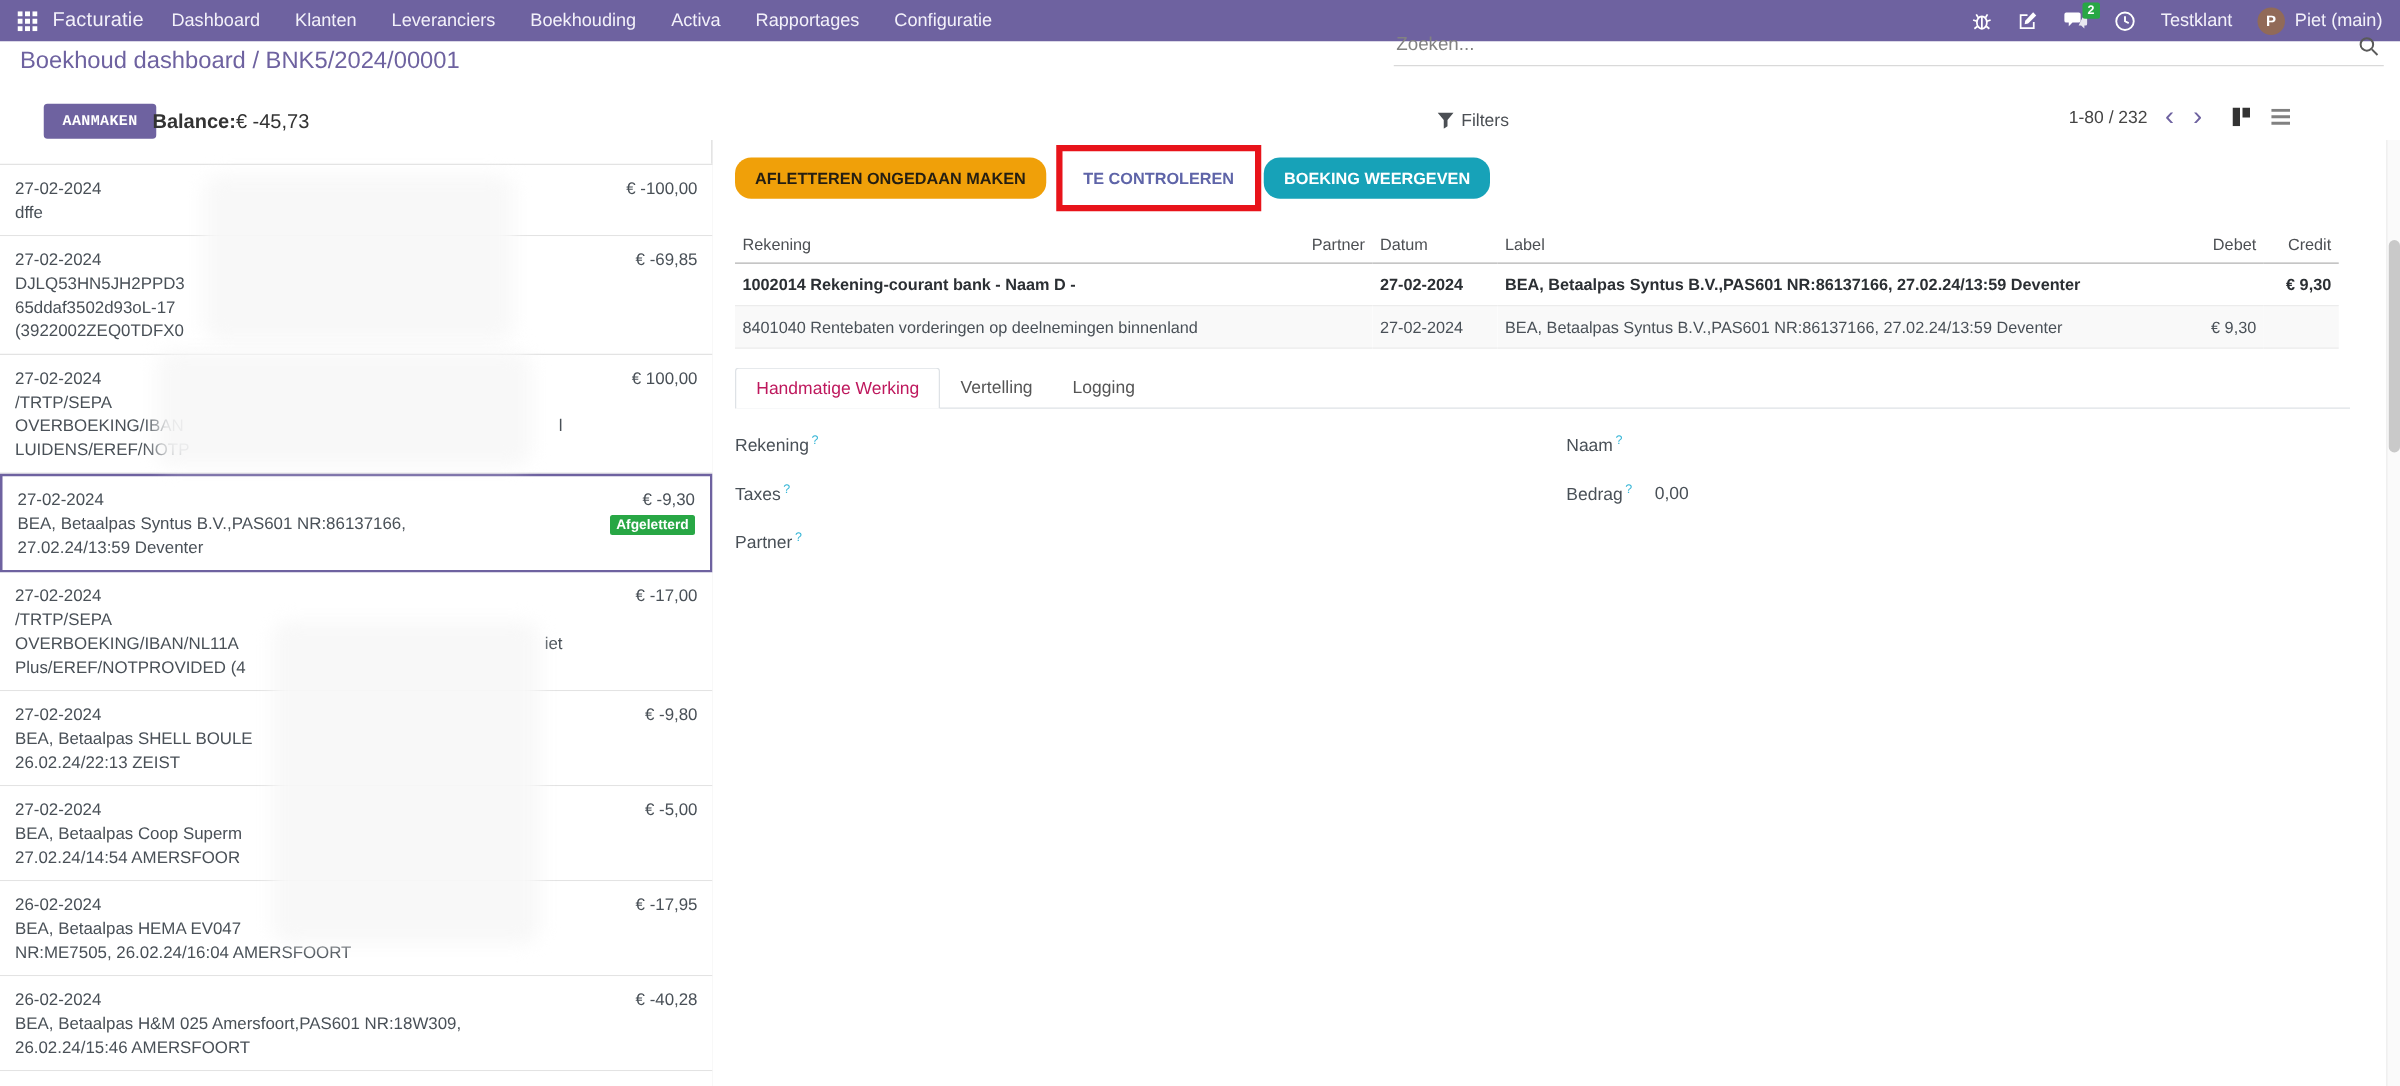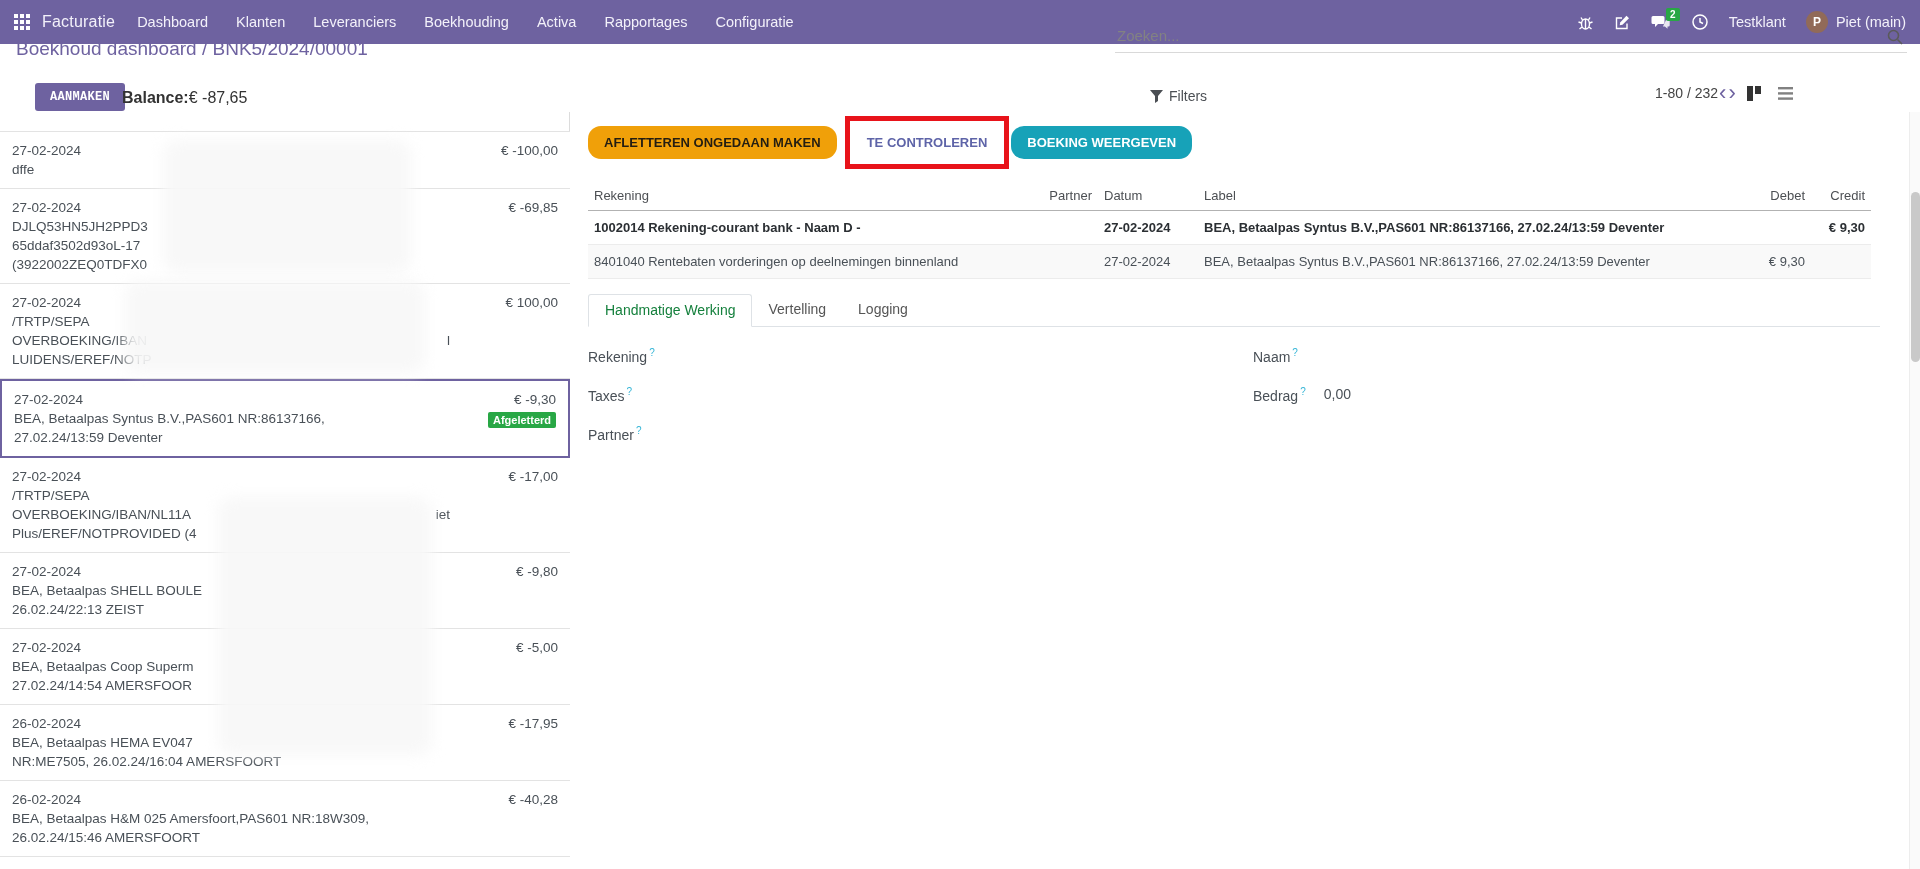--- a/index.html
+++ b/index.html
@@ -4,21 +4,21 @@
 <style>
   * { box-sizing: border-box; }
   html,body { margin:0; padding:0; }
   body {
     width:1920px; height:869px; position:relative; overflow:hidden;
     background:#fff; font-family:"Liberation Sans", sans-serif;
     -webkit-font-smoothing:antialiased;
   }
   
   .navbar {
-    position:absolute; top:0; left:0; right:0; height:44px;
+    position:absolute; top:0; left:0; right:0; height:33px;
     background:var(--brand-purple); color:#f3f1fa;
     display:flex; align-items:center; padding:0 14px; font-size:14.5px;
   }
   .nav-left { display:flex; align-items:center; gap:12px; }
   .app-name { font-size:16px; font-weight:500; margin-right:22px; letter-spacing:.2px; }
   .nav-menus { display:flex; gap:28px; }
   .nav-menu { cursor:pointer; white-space:nowrap; }
   .nav-right { margin-left:auto; display:flex; align-items:center; gap:20px; }
   .nav-icon { position:relative; display:inline-flex; align-items:center; }
   .msg-badge {
@@ -46,21 +46,21 @@
     position:absolute; top:83px; left:14px; height:28px; padding:0 15px;
     background:var(--brand-purple); color:#fff; font-size:12px; font-weight:bold;
     border:none; border-radius:3px; letter-spacing:.3px; cursor:pointer;
     font-family:Liberation Mono, monospace;
     margin-left:21px;
   }
   .balance { position:absolute; top:89px; left:122px; font-size:16px; color:#333; }
   .balance b { font-weight:700; }
   .filters { position:absolute; top:88px; left:1150px; display:flex; align-items:center; gap:6px;
              font-size:14px; color:#4b4f54; cursor:pointer; }
-  .pager { position:absolute; top:84px; left:1655px; display:flex; align-items:center; 
+  .pager { position:absolute; top:84px; left:1655px; display:flex; align-items:center; gap:13px;
            font-size:14px; color:#444; }
   .pager .chev { color:var(--brand-purple); font-size:22px; line-height:18px; cursor:pointer; padding:0 1px; }
   .view-switch { display:flex; align-items:center; gap:16px; margin-left:10px; }
 
   
   .left-divider { position:absolute; left:569px; top:112px; bottom:0; width:1px; background:#dcdcdc; }
   .txn-list { position:absolute; left:0; top:131px; width:570px; height:738px; overflow:hidden;
               border-top:1px solid #e3e3e3; background:#fff; }
   .txn-row { position:relative; padding:9px 12px; border-bottom:1px solid #e3e3e3;
              font-size:13.5px; line-height:19px; color:#495057; background:#fff; cursor:pointer; }
@@ -96,21 +96,21 @@
                    white-space:nowrap; text-overflow:ellipsis; }
   .acct-table .num, .acct-table th.num { text-align:right; }
   .acct-table tr.bold td { font-weight:700; color:#2b2f33; }
   .acct-table tr.alt td { background:#f9f9f9; }
 
   
   .tabs { position:absolute; left:588px; top:294px; width:1292px; display:flex;
           border-bottom:1px solid #dee2e6; }
   .tab { padding:7px 16px 8px 16px; font-size:14px; color:#555; cursor:pointer; margin-bottom:-1px; }
   .tab.active { background:#fff; border:1px solid #dee2e6; border-bottom:1px solid #fff;
-                border-radius:3px 3px 0 0; color:#15803d; }
+                border-radius:3px 3px 0 0; color:#be185d; }
 
   
   .form { position:absolute; left:588px; top:347px; width:1300px; }
   .form-col-left { position:absolute; left:0; top:0; }
   .form-col-right { position:absolute; left:665px; top:0; }
   .form-row { height:39px; display:flex; align-items:flex-start; font-size:14px; color:#495057; }
   .help-sup { color:#35b5d6; font-size:10px; vertical-align:super; margin-left:2px; }
   .field-value { margin-left:18px; color:#495057; }
   .bedrag-label { display:inline-block; min-width:52px; }
 
@@ -193,21 +193,21 @@
   <span class="search-glass">
     <svg width="16" height="16" viewBox="0 0 16 16" fill="none" stroke="#5a5a5a" stroke-width="1.6">
       <circle cx="6.5" cy="6.5" r="5"></circle>
         <path d="M10.5 10.5 L15 15"></path>
     </svg>
   </span>
 </div>
 
 <button class="create-btn">AANMAKEN</button>
 <div class="balance">
-  <b>Balance:</b><span>€ -87,65</span>
+  <b>Balance:</b><span>€ -45,73</span>
 </div>
 <div class="filters">
   <span>
     <svg width="13" height="13" viewBox="0 0 13 13">
         <path d="M0 0 H13 L8 6 V11 L5 13 V6 Z" fill="#4b4f54"></path>
       </svg>
   </span>
   <span>Filters</span>
 </div>
 <div class="pager">

